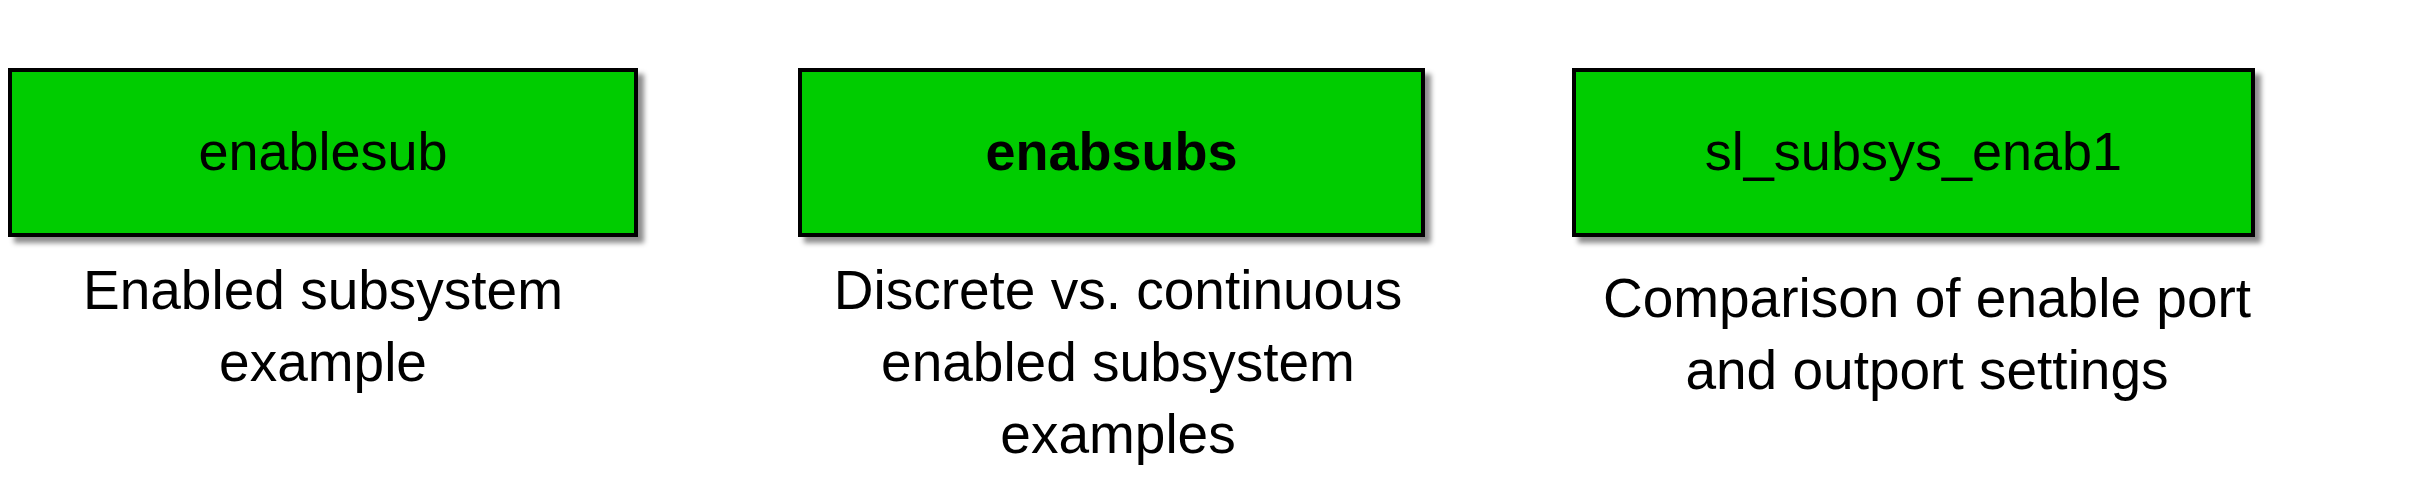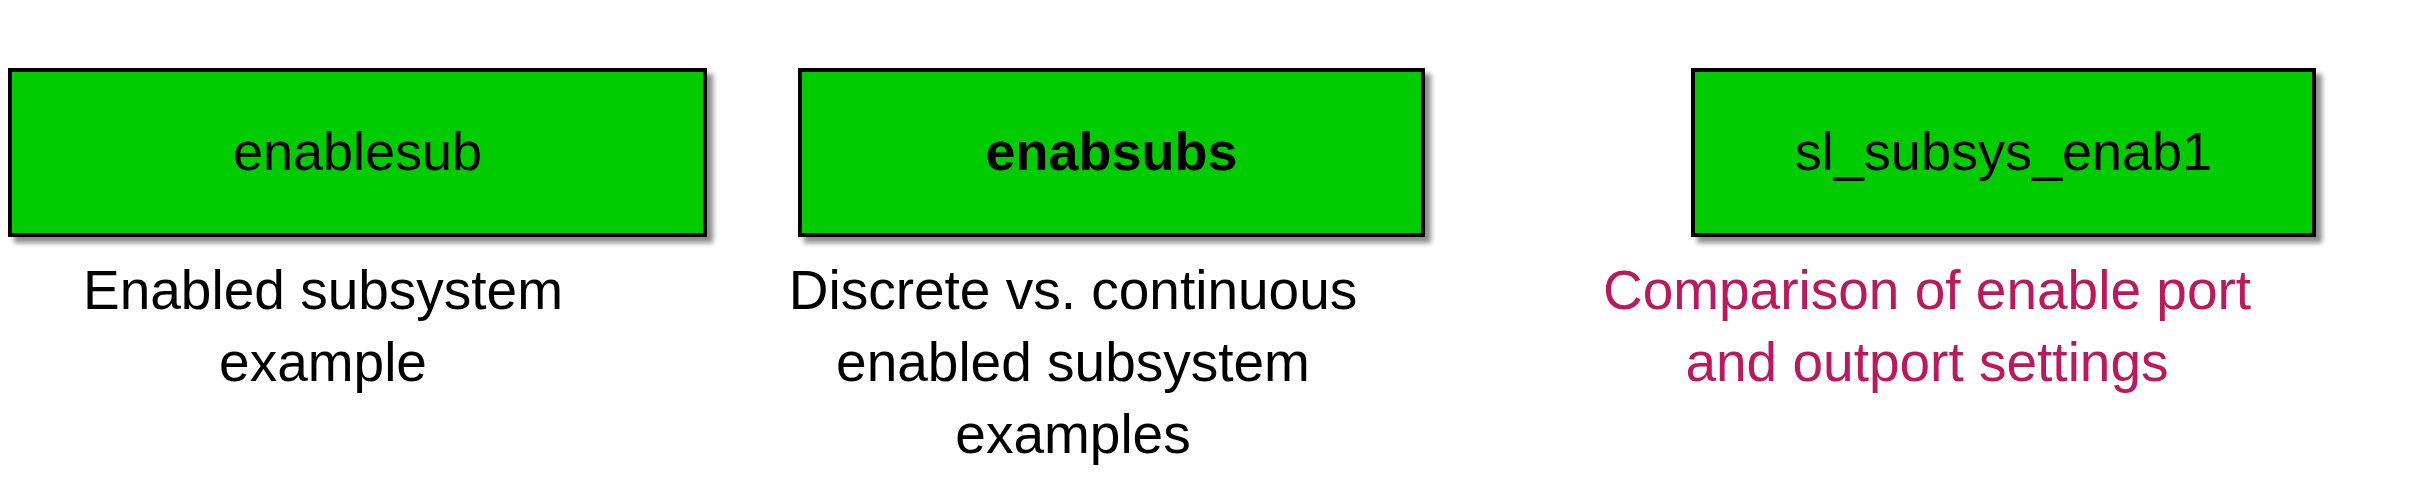--- a/index.html
+++ b/index.html
@@ -42,25 +42,25 @@
     position: absolute;
     top: 254px;
     width: 700px;
     text-align: center;
     font-size: 55px;
     line-height: 72px;
     color: #000000;
     white-space: pre-line;
   }
   
-  .block-1 { left: 8px;    width: 699px; }
+  .block-1 { left: 8px;    width: 630px; }
   .block-2 { left: 798px;  width: 627px; font-weight: bold; }
-  .block-3 { left: 1691px; width: 625px; }
+  .block-3 { left: 1572px; width: 683px; }
   .caption-1 { left: -27px;  }  
-  .caption-2 { left: 723px;  }  
+  .caption-2 { left: 768px;  }  
   .caption-3 { left: 1577px; }  
 </style>
 </head>
 <body style="background: rgb(255, 255, 255);">
 
 <div class="canvas">
 
   <div class="block block-1" style="background-color: rgb(0, 204, 0); border-color: rgb(0, 0, 0);">
     <span class="block-label" style="color: rgb(0, 0, 0);">enablesub</span>
   </div>
@@ -70,16 +70,16 @@
   <div class="block block-2" style="background-color: rgb(0, 204, 0); border-color: rgb(0, 0, 0);">
     <span class="block-label" style="color: rgb(0, 0, 0);">enabsubs</span>
   </div>
   <div class="caption caption-2" style="color: rgb(0, 0, 0);">Discrete vs. continuous
 enabled subsystem
 examples</div>
 
   <div class="block block-3" style="background-color: rgb(0, 204, 0); border-color: rgb(0, 0, 0);">
     <span class="block-label" style="color: rgb(0, 0, 0);">sl_subsys_enab1</span>
   </div>
-  <div class="caption caption-3" style="color: #be185d;">Comparison of enable port
+  <div class="caption caption-3" style="color: #000000; margin-top: 8px;">Comparison of enable port
 and outport settings</div>
 
 </div>
 
 </body></html>

